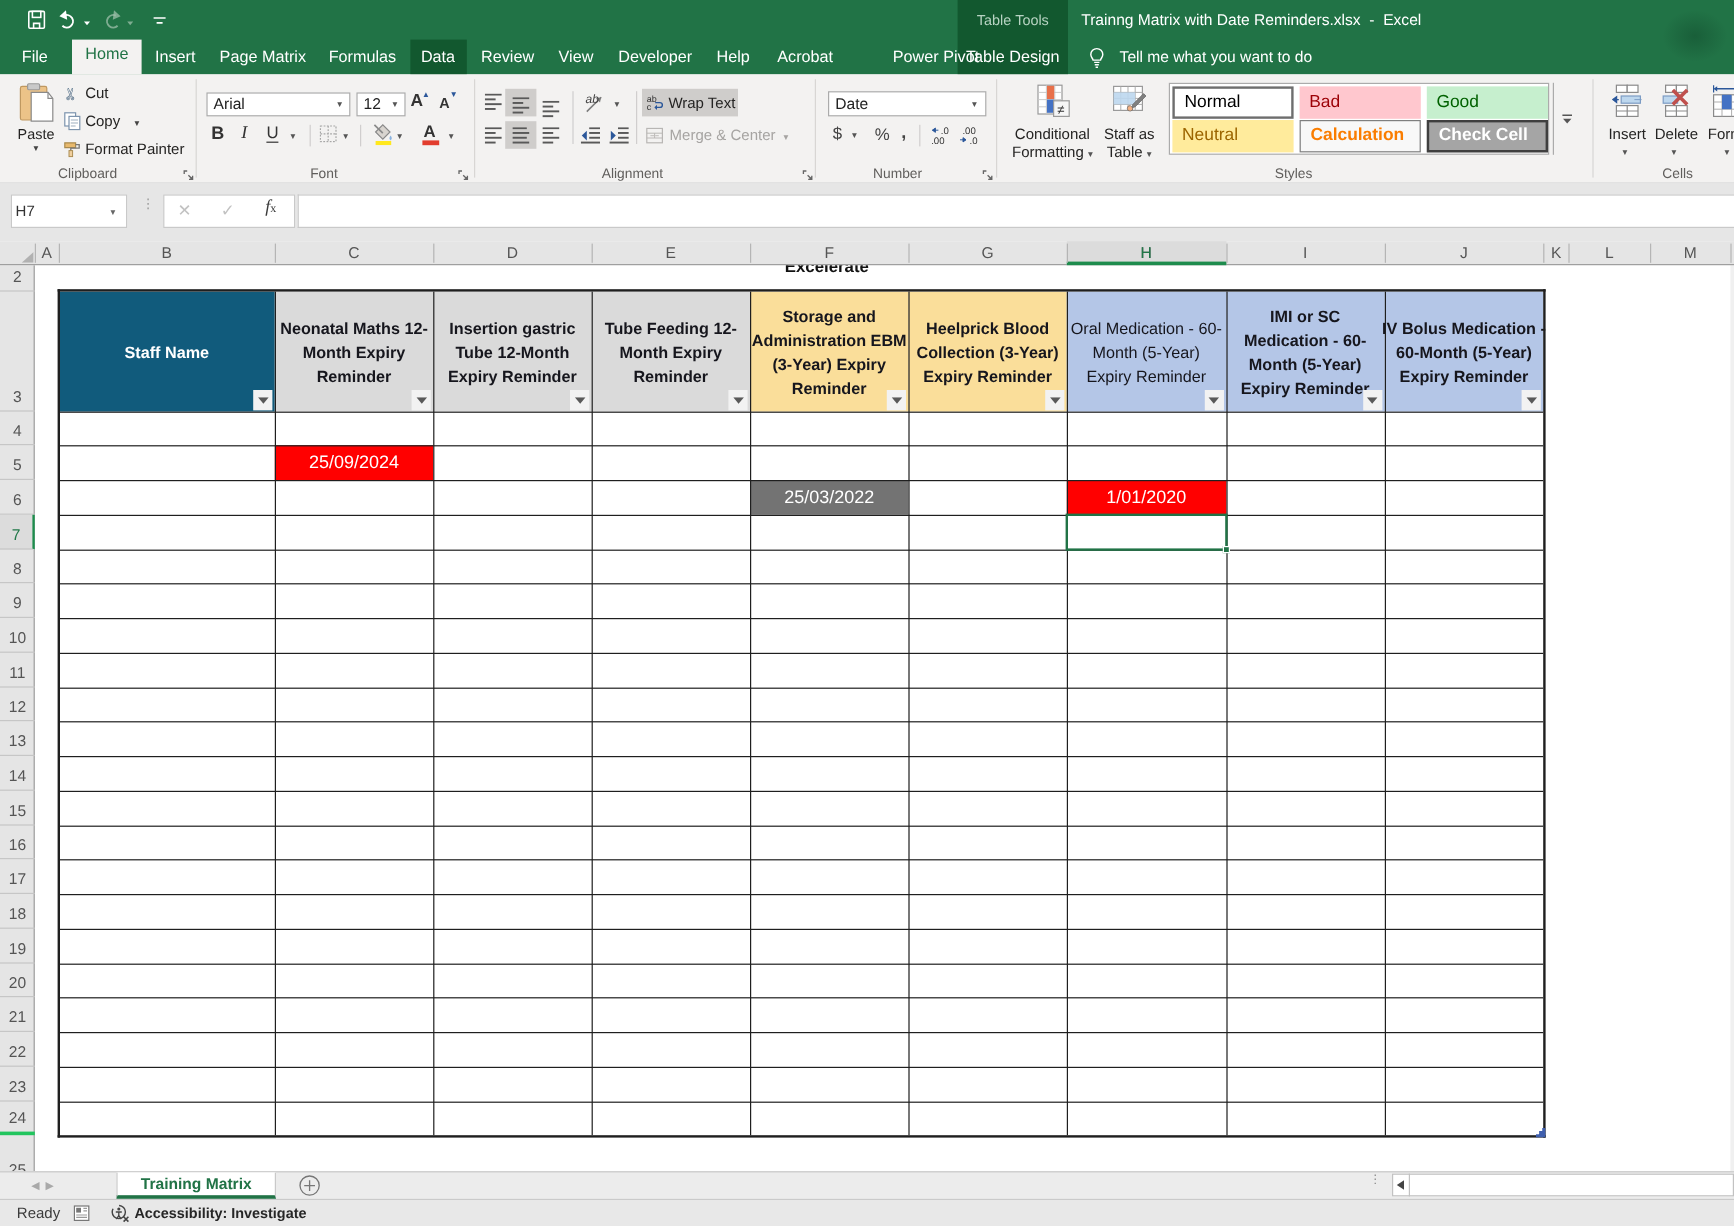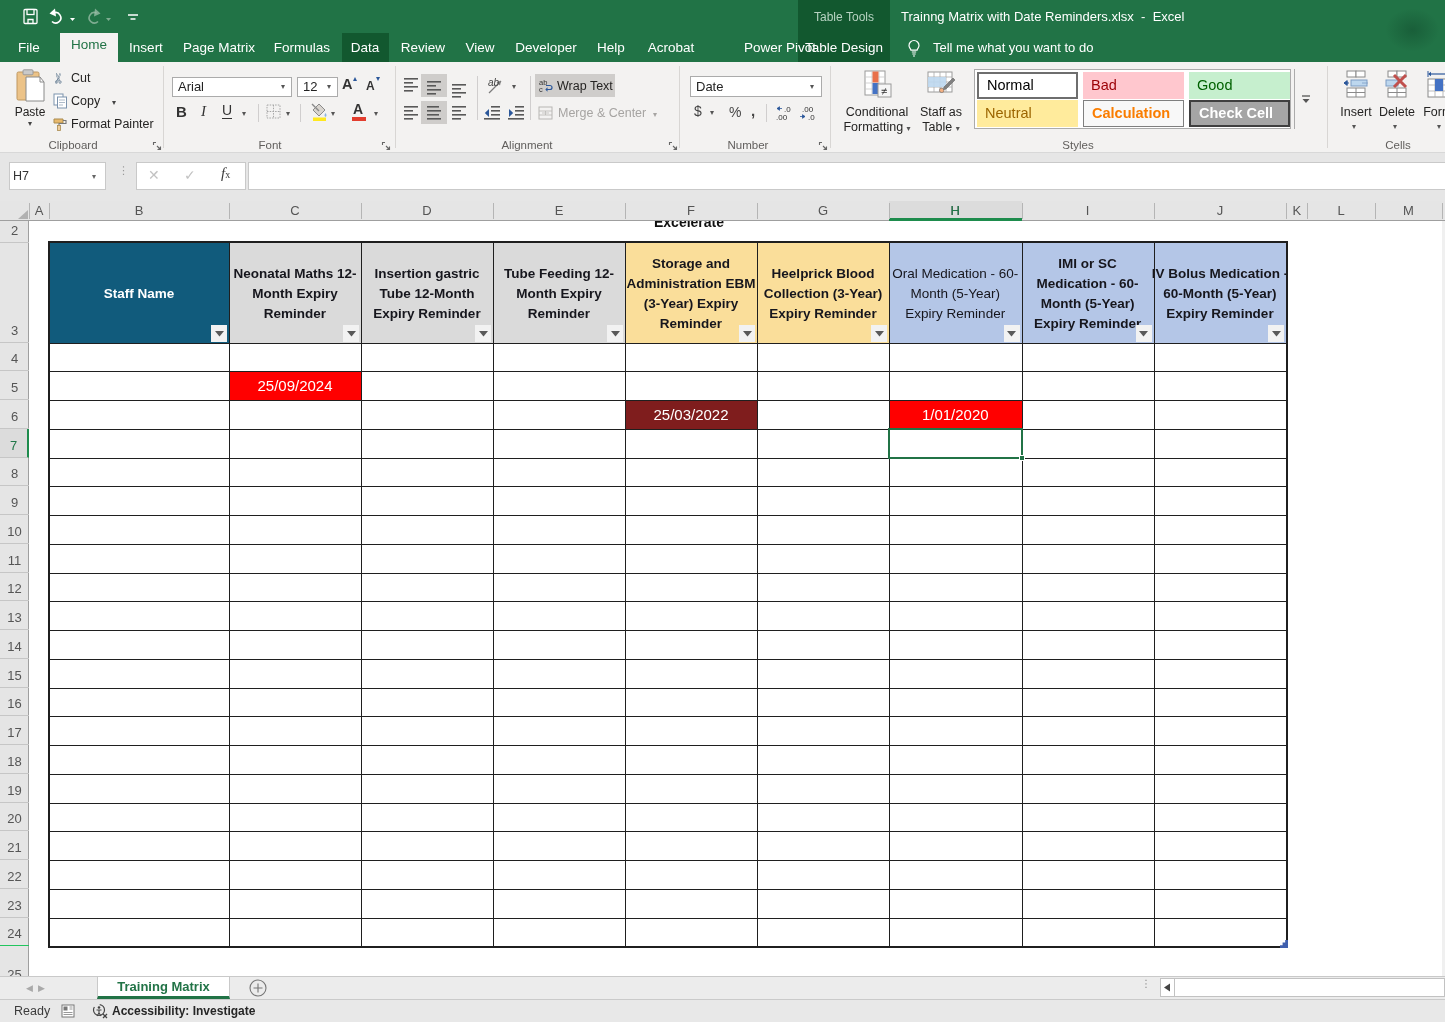--- a/index.html
+++ b/index.html
@@ -365,21 +365,21 @@
 <div style="position:absolute;left:0;top:630.1px;width:29px;height:28.8px;display:flex;align-items:flex-end;justify-content:center;padding-bottom:4px;font-size:13px;color:#555;z-index:6;border-bottom:1px solid #c6c6c6">14</div>
 <div style="position:absolute;left:0;top:658.8px;width:29px;height:28.8px;display:flex;align-items:flex-end;justify-content:center;padding-bottom:4px;font-size:13px;color:#555;z-index:6;border-bottom:1px solid #c6c6c6">15</div>
 <div style="position:absolute;left:0;top:687.6px;width:29px;height:28.8px;display:flex;align-items:flex-end;justify-content:center;padding-bottom:4px;font-size:13px;color:#555;z-index:6;border-bottom:1px solid #c6c6c6">16</div>
 <div style="position:absolute;left:0;top:716.3px;width:29px;height:28.8px;display:flex;align-items:flex-end;justify-content:center;padding-bottom:4px;font-size:13px;color:#555;z-index:6;border-bottom:1px solid #c6c6c6">17</div>
 <div style="position:absolute;left:0;top:745.1px;width:29px;height:28.8px;display:flex;align-items:flex-end;justify-content:center;padding-bottom:4px;font-size:13px;color:#555;z-index:6;border-bottom:1px solid #c6c6c6">18</div>
 <div style="position:absolute;left:0;top:773.9px;width:29px;height:28.8px;display:flex;align-items:flex-end;justify-content:center;padding-bottom:4px;font-size:13px;color:#555;z-index:6;border-bottom:1px solid #c6c6c6">19</div>
 <div style="position:absolute;left:0;top:802.6px;width:29px;height:28.8px;display:flex;align-items:flex-end;justify-content:center;padding-bottom:4px;font-size:13px;color:#555;z-index:6;border-bottom:1px solid #c6c6c6">20</div>
 <div style="position:absolute;left:0;top:831.4px;width:29px;height:28.8px;display:flex;align-items:flex-end;justify-content:center;padding-bottom:4px;font-size:13px;color:#555;z-index:6;border-bottom:1px solid #c6c6c6">21</div>
 <div style="position:absolute;left:0;top:860.1px;width:29px;height:28.8px;display:flex;align-items:flex-end;justify-content:center;padding-bottom:4px;font-size:13px;color:#555;z-index:6;border-bottom:1px solid #c6c6c6">22</div>
 <div style="position:absolute;left:0;top:888.9px;width:29px;height:28.8px;display:flex;align-items:flex-end;justify-content:center;padding-bottom:4px;font-size:13px;color:#555;z-index:6;border-bottom:1px solid #c6c6c6">23</div>
-<div style="position:absolute;left:0;top:917.6px;width:29px;height:28.8px;display:flex;align-items:flex-end;justify-content:center;padding-bottom:4px;font-size:13px;color:#555;z-index:6;border-bottom:1px solid #22c55e">24</div>
+<div style="position:absolute;left:0;top:917.6px;width:29px;height:28.8px;display:flex;align-items:flex-end;justify-content:center;padding-bottom:4px;font-size:13px;color:#555;z-index:6;border-bottom:3px solid #22c55e">24</div>
 <div style="position:absolute;left:0;top:967px;width:29px;text-align:center;font-size:13px;color:#555;z-index:6">25</div>
 <div style="position:absolute;left:625px;top:214px;width:128px;text-align:center;font-weight:bold;font-size:14px;color:#111;z-index:1">Excelerate</div>
 <div style="position:absolute;left:49.0px;top:243.0px;width:180.0px;height:99.5px;background:#115b7c"></div>
 <div style="position:absolute;left:229.0px;top:243.0px;width:132.0px;height:99.5px;background:#dadada"></div>
 <div style="position:absolute;left:361.0px;top:243.0px;width:132.0px;height:99.5px;background:#dadada"></div>
 <div style="position:absolute;left:493.0px;top:243.0px;width:132.0px;height:99.5px;background:#dadada"></div>
 <div style="position:absolute;left:625.0px;top:243.0px;width:132.0px;height:99.5px;background:#fade9a"></div>
 <div style="position:absolute;left:757.0px;top:243.0px;width:132.0px;height:99.5px;background:#fade9a"></div>
 <div style="position:absolute;left:889.0px;top:243.0px;width:132.5px;height:99.5px;background:#b4c6e7"></div>
 <div style="position:absolute;left:1021.5px;top:243.0px;width:132.2px;height:99.5px;background:#b4c6e7"></div>
@@ -450,21 +450,21 @@
     <svg width="9" height="6" viewBox="0 0 9 6">
       <path d="M0 0 h9 l-4.5 5.5z" fill="#595959"></path>
     </svg>
   </div>
 <div style="position:absolute;left:1268.3px;top:325.0px;width:16px;height:17px;background:#f2f2f2;display:flex;align-items:center;justify-content:center">
     <svg width="9" height="6" viewBox="0 0 9 6">
       <path d="M0 0 h9 l-4.5 5.5z" fill="#595959"></path>
     </svg>
   </div>
 <div style="position:absolute;left:229.0px;top:371.3px;width:132.0px;height:28.8px;background:#ff0000;color:#fff;font-size:15px;display:flex;align-items:center;justify-content:center">25/09/2024</div>
-<div style="position:absolute;left:625.0px;top:400.0px;width:132.0px;height:28.8px;background:#7f1d1d;color:#fff;font-size:15px;display:flex;align-items:center;justify-content:center">25/03/2022</div>
+<div style="position:absolute;left:625.0px;top:400.0px;width:132.0px;height:28.8px;background:#737373;color:#fff;font-size:15px;display:flex;align-items:center;justify-content:center">25/03/2022</div>
 <div style="position:absolute;left:889.0px;top:400.0px;width:132.5px;height:28.8px;background:#ff0000;color:#fff;font-size:15px;display:flex;align-items:center;justify-content:center">1/01/2020</div>
 <div style="position:absolute;left:48.0px;top:241.0px;width:1240.3px;height:2px;background:#1f1f1f"></div>
 <div style="position:absolute;left:49.0px;top:342.5px;width:1237.3px;height:1.5px;background:#1f1f1f"></div>
 <div style="position:absolute;left:49.0px;top:371.3px;width:1237.3px;height:1px;background:#1f1f1f"></div>
 <div style="position:absolute;left:49.0px;top:400.0px;width:1237.3px;height:1px;background:#1f1f1f"></div>
 <div style="position:absolute;left:49.0px;top:428.8px;width:1237.3px;height:1px;background:#1f1f1f"></div>
 <div style="position:absolute;left:49.0px;top:457.5px;width:1237.3px;height:1px;background:#1f1f1f"></div>
 <div style="position:absolute;left:49.0px;top:486.3px;width:1237.3px;height:1px;background:#1f1f1f"></div>
 <div style="position:absolute;left:49.0px;top:515.0px;width:1237.3px;height:1px;background:#1f1f1f"></div>
 <div style="position:absolute;left:49.0px;top:543.8px;width:1237.3px;height:1px;background:#1f1f1f"></div>

